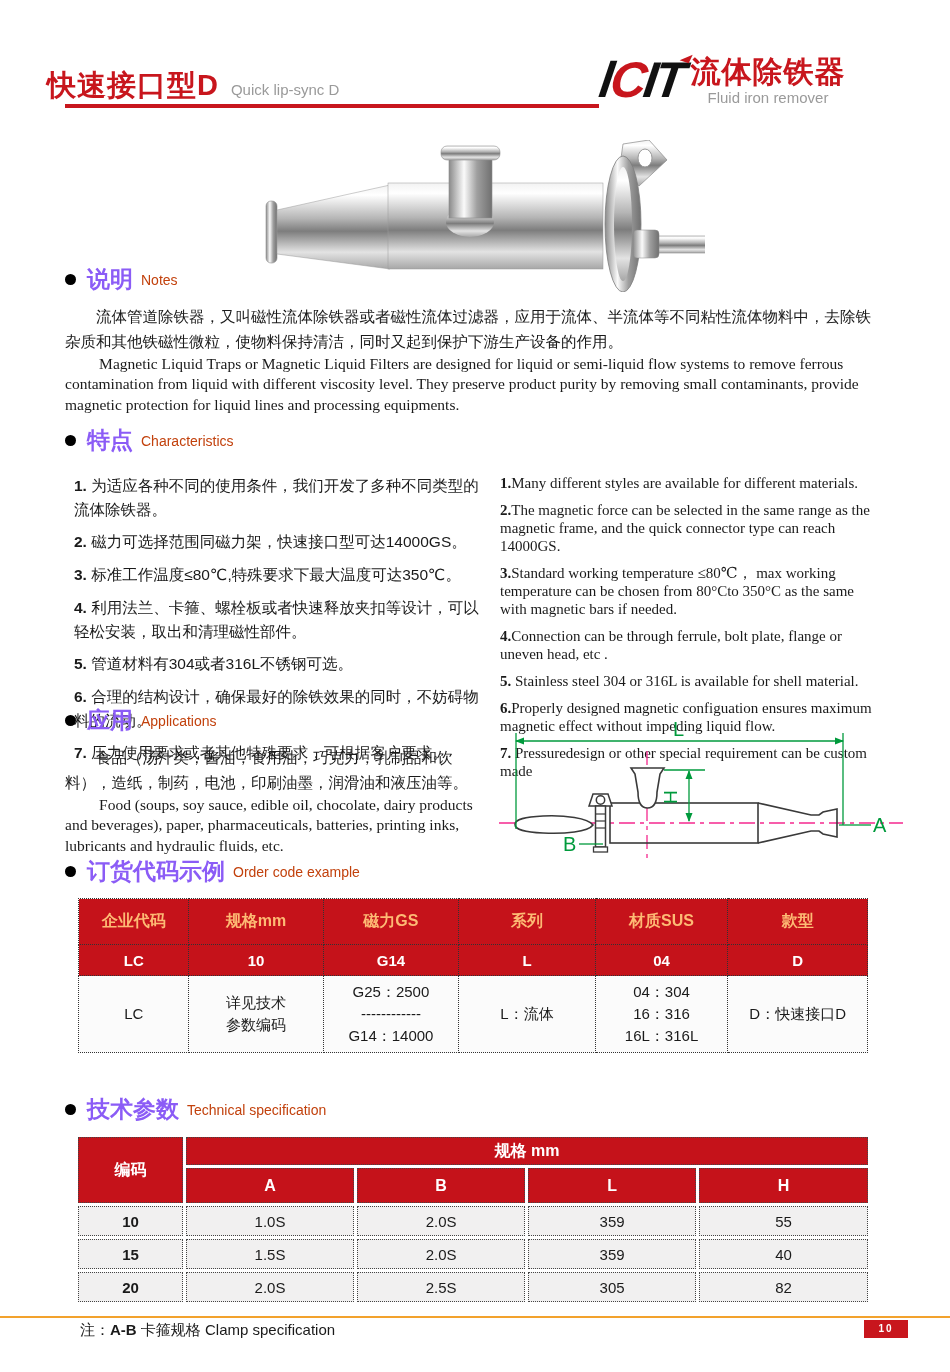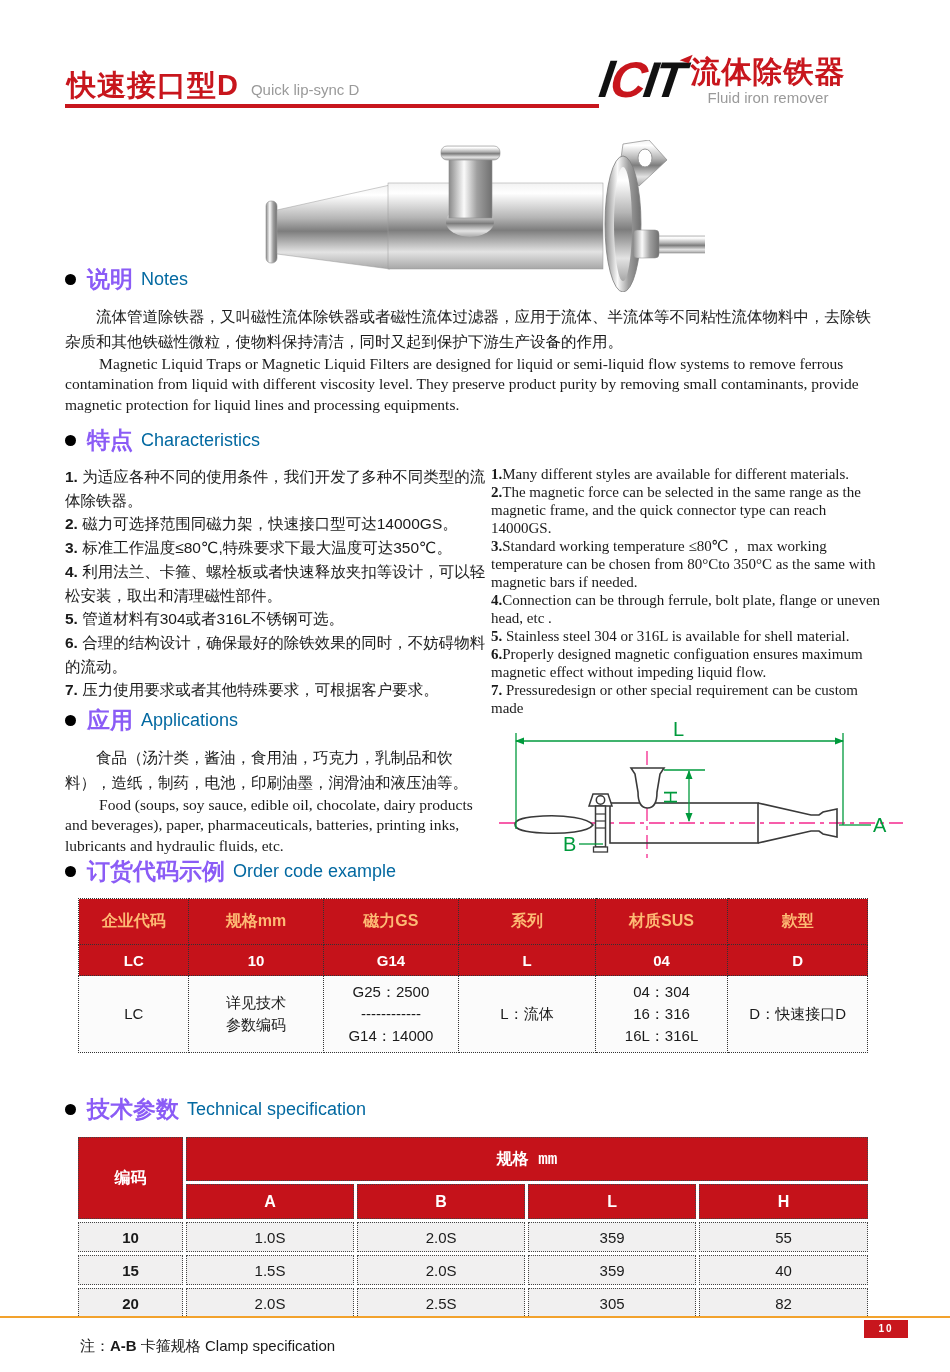--- a/index.html
+++ b/index.html
@@ -9,60 +9,60 @@
     --magenta:#F5288E;
     --gray:#9a9a9a;
   }
   *{box-sizing:border-box;}
   html,body{margin:0;padding:0;background:#e9e9e9;}
   .page{
     position:relative;width:950px;height:1372px;margin:0 auto;background:#fff;
     font-family:"Liberation Sans","DejaVu Sans",sans-serif;color:#1a1a1a;overflow:hidden;
   }
   
-  .title-wrap{position:absolute;left:67px;top:66px;display:flex;align-items:baseline;gap:12px;}
+  .title-wrap{position:absolute;left:47px;top:66px;display:flex;align-items:baseline;gap:12px;}
   .title-zh{font-size:29px;font-weight:bold;color:var(--red);letter-spacing:1px;}
   .title-en{font-size:15px;color:var(--gray);}
   .title-underline{position:absolute;left:65px;top:104px;width:534px;height:4px;background:var(--red);}
   .logo{position:absolute;left:600px;top:55px;display:flex;align-items:flex-start;}
   .lcit{font-size:50px;font-weight:900;font-style:italic;letter-spacing:-3px;line-height:1;transform:skewX(-8deg);display:inline-block;position:relative;}
   .lcit .blk{color:#111;}
   .lcit .red{color:var(--red);}
   .lcit-accent{position:absolute;right:-6px;top:-2px;width:0;height:0;border-left:10px solid transparent;border-bottom:9px solid var(--red);transform:rotate(18deg);}
   .logo-col{margin-left:8px;}
   .logo-zh{font-size:30px;font-weight:bold;color:var(--red);line-height:1.1;letter-spacing:1px;}
   .logo-en{font-size:15px;color:var(--gray);text-align:center;margin-top:1px;}
   
   .sec-head{display:flex;align-items:center;gap:11px;}
   .bullet{width:11px;height:11px;border-radius:50%;background:#000;flex:0 0 auto;}
   .head-zh{font-size:23px;font-weight:bold;color:#8b5cf6;}
-  .head-en{font-size:18px;color:#0369a1;margin-left:-3px;}
+  .head-en{font-size:14px;color:#c2410c;margin-left:-3px;}
   .sec{position:absolute;left:65px;width:820px;}
   
   .para-zh{margin:9px 0 0 0;font-size:15.5px;line-height:1.62;text-indent:2em;}
   .para-en{margin:0;font-family:"Liberation Serif","DejaVu Serif",serif;font-size:15.5px;line-height:1.3;text-indent:2.2em;}
   
   .char-cols{display:flex;margin-top:9px;}
   .char-zh{width:426px;font-size:15.5px;line-height:1.53;}
   .char-en{width:394px;font-family:"Liberation Serif","DejaVu Serif",serif;font-size:15px;line-height:1.2;}
-  .char-zh p,.char-en p{margin:0;}
+  .char-zh p,.char-en p{margin:9px;}
   .num{font-weight:bold;}
   
   .app-zh{width:432px;}
   .diagram{position:absolute;left:428px;top:8px;}
   
   .order-table{border-collapse:collapse;width:790px;table-layout:fixed;margin-left:13px;margin-top:11px;}
   .order-table td{border:1.5px dotted #333;text-align:center;vertical-align:middle;padding:0;}
   .order-table .hd{background:var(--tred);color:#fdba74;font-weight:bold;height:46px;font-size:16px;}
   .order-table .cd{background:var(--tred);color:#fff;font-weight:bold;height:31px;font-size:15px;}
   .order-table .dt{background:#fbfbfb;height:77px;font-size:15px;line-height:1.45;}
   .tech-table{border-collapse:separate;border-spacing:3px;width:796px;table-layout:fixed;margin-left:10px;margin-top:9px;}
   .tech-table td{border:1.5px dotted #444;text-align:center;vertical-align:middle;padding:0;}
   .tech-table .hd{background:var(--tred);color:#fff;font-weight:bold;font-size:16px;}
-  .tech-table .r1{height:44px;font-family:Liberation Mono, monospace;}
+  .tech-table .r1{height:28px;}
   .tech-table .r2{height:35px;}
   .tech-table .dt{background:#f1f0f0;font-size:15px;height:30px;}
   .tech-table .code{font-weight:bold;}
   .spec-note{margin:16px 0 0 15px;font-size:15px;}
   
   .footer-line{position:absolute;left:0;top:1316px;width:950px;height:2px;background:#F2A22D;}
   .footer-url{position:absolute;left:0;top:1385px;width:950px;text-align:center;font-size:15px;font-weight:bold;font-style:italic;color:#E02219;}
   .page-badge{position:absolute;left:864px;top:1320px;width:44px;height:18px;background:var(--red);color:#fff;font-size:10px;font-weight:bold;text-align:center;line-height:18px;letter-spacing:2px;}
 </style>
 </head>

